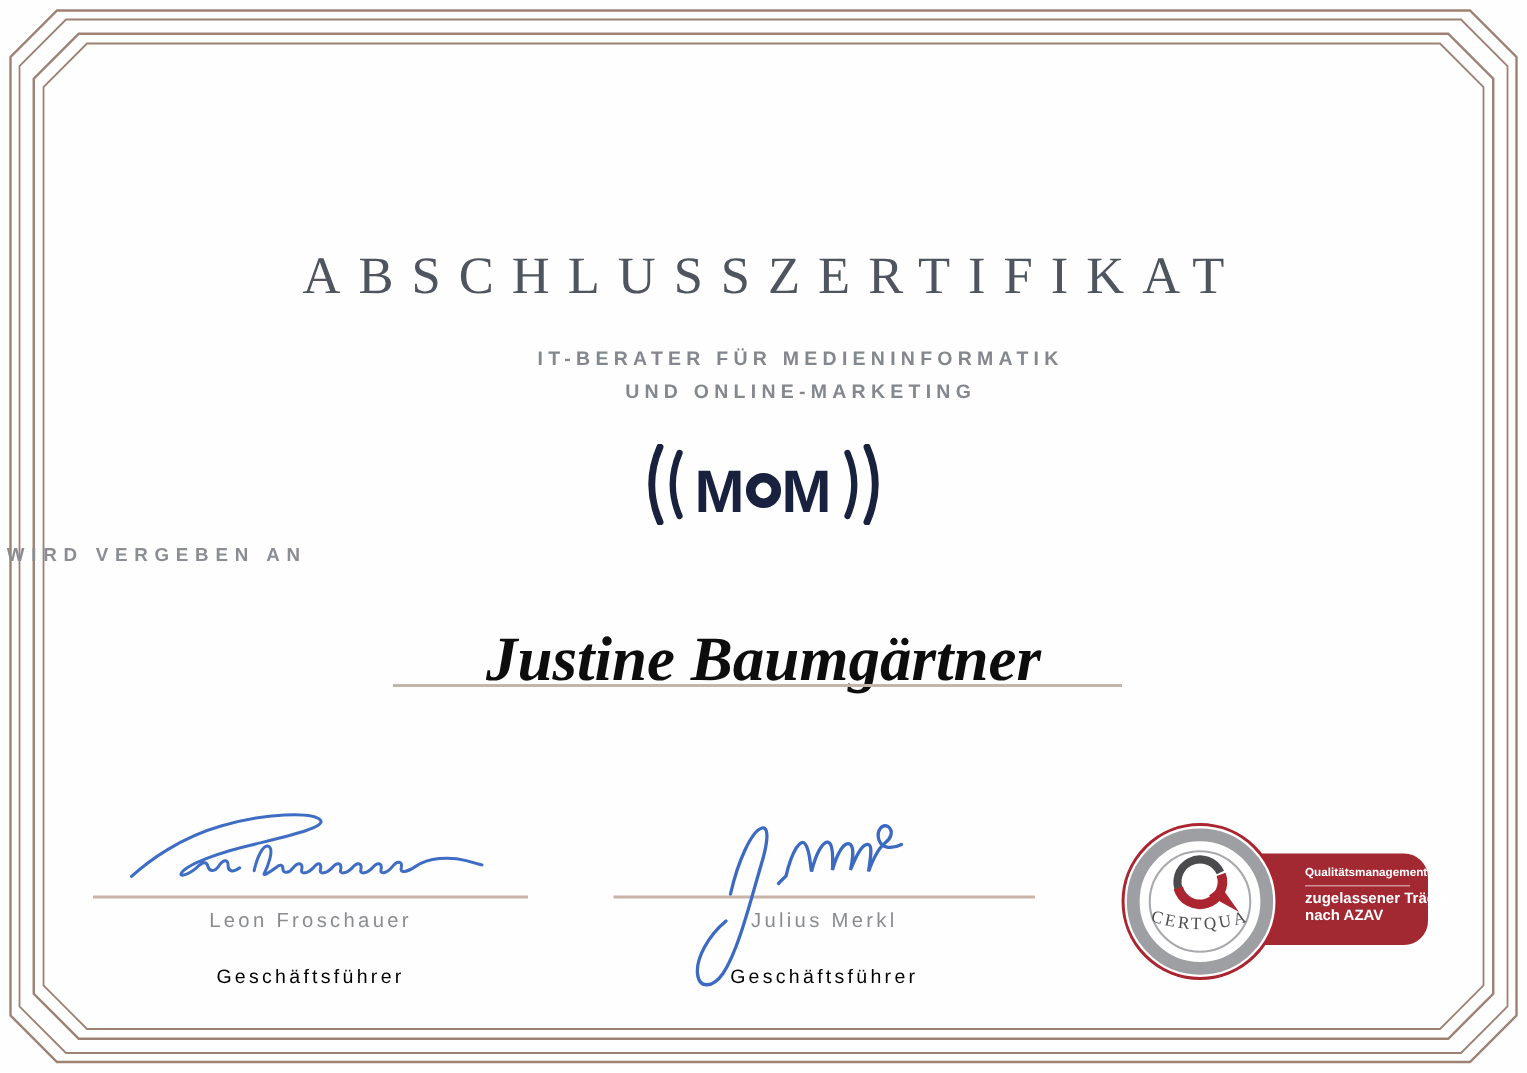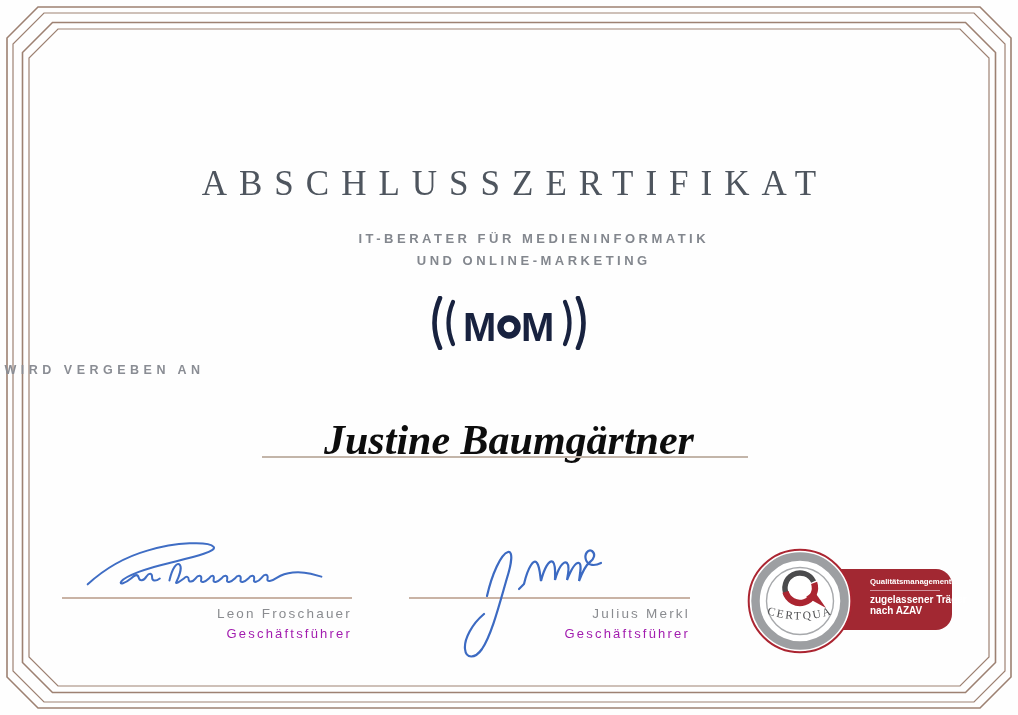--- a/index.html
+++ b/index.html
@@ -29,24 +29,24 @@
     font-size:12.5px;letter-spacing:4.5px;text-indent:4.5px;color:#8a8d94;font-weight:bold;
   }
   
   .recipient{
     left:0;top:416px;width:1018px;text-align:center;
     font-family:"Liberation Serif",serif;font-style:italic;font-weight:bold;
     font-size:42px;color:#0d0d0d;
   }
   .recipient-line{left:262px;top:456px;width:486px;height:2px;background:#c3b5a9;}
   
-  .sig-block{top:540px;text-align:right;}
+  .sig-block{top:540px;text-align:center;}
   .sig-block .sig-line{height:0;border-top:2px solid #c9b3a5;margin-top:57px;}
   .sig-name{font-size:13.5px;letter-spacing:2.2px;color:#8a8c90;margin-top:7px;}
-  .sig-role{font-size:13px;letter-spacing:2.2px;color:#a21caf;margin-top:5px;}
+  .sig-role{font-size:13px;letter-spacing:2.2px;color:#000000;margin-top:22px;}
   .sig-ink{position:absolute;overflow:visible;}
   #sig-left{left:62px;width:290px;}
   #sig-left .sig-ink{left:18px;top:-2px;}
   #sig-mid{left:409px;width:281px;}
   #sig-mid .sig-ink{left:28px;top:-8px;z-index:3;}
   
   .azav-badge{
     left:818px;top:569px;width:134px;height:61px;box-sizing:border-box;
     background:#a22832;border-radius:10px 16px 16px 10px;z-index:1;
     padding:8px 0 0 52px;color:#ffffff;

